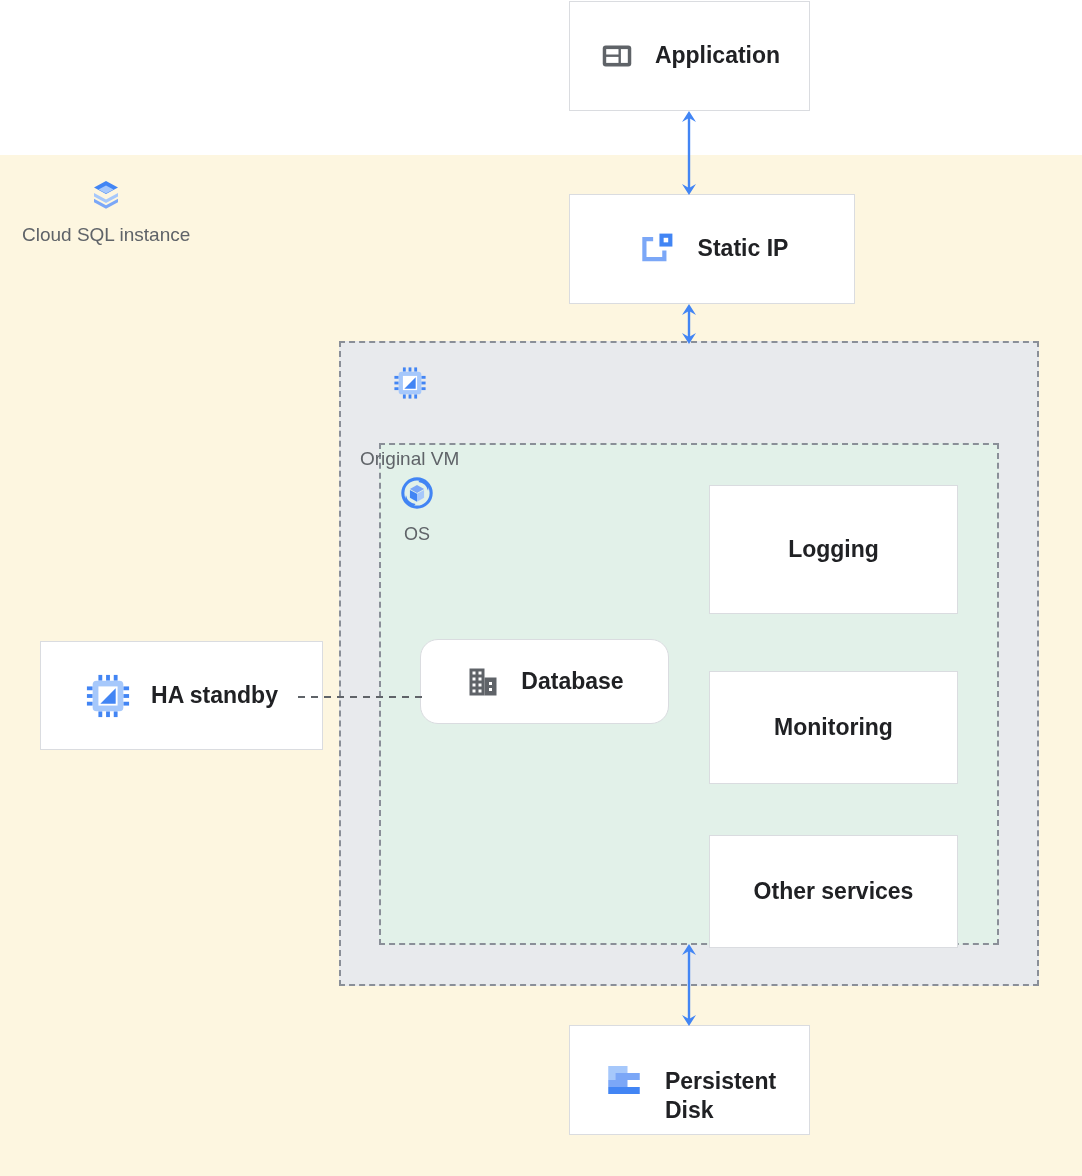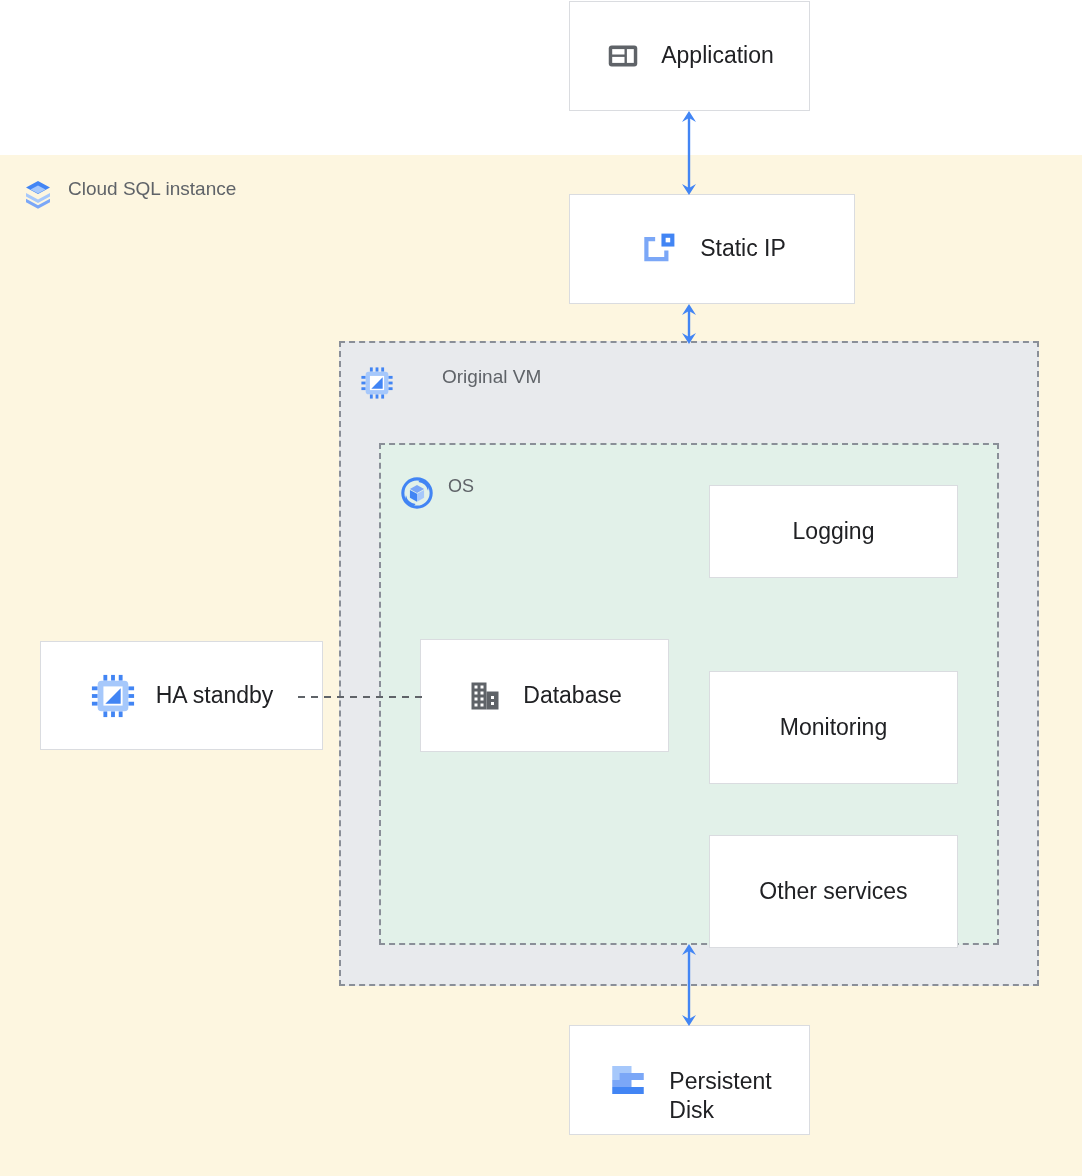--- a/index.html
+++ b/index.html
@@ -46,22 +46,24 @@
     height: 502px;
     background: #e2f1e9;
     border: 2px dashed #8a8f98;
     box-sizing: border-box;
   }
 
   
   .region-label {
     position: absolute;
     display: flex;
+    align-items: center;
     gap: 14px;
     white-space: nowrap;
+    flex-direction: column;
   }
   .region-label .rl-text {
     font-size: 19px;
     color: #5f6368;
   }
   .label-cloudsql { left: 22px;  top: 178px; }
   .label-vm       { left: 360px; top: 366px; gap: 48px; }
   .label-os       { left: 400px; top: 476px; }
   .label-os .rl-text { font-size: 18px; }
 
@@ -73,27 +75,28 @@
     box-sizing: border-box;
     display: flex;
     align-items: center;
     justify-content: center;
     gap: 20px;
   }
   .node .node-text {
     font-size: 23px;
     color: #202124;
     line-height: 1.28;
+    font-weight: bold;
   }
   .node.centered { justify-content: center; }
 
   .node-application    { left: 569px; top: 1px;    width: 241px; height: 110px; }
   .node-staticip       { left: 569px; top: 194px;  width: 286px; height: 110px; }
-  .node-logging        { left: 709px; top: 485px;  width: 249px; height: 93px; }
-  .node-database       { left: 420px; top: 639px;  width: 249px; height: 113px; }
+  .node-logging        { left: 709px; top: 485px;  width: 249px; height: 129px; }
+  .node-database       { left: 420px; top: 639px;  width: 249px; height: 85px; border-radius: 18px; }
   .node-monitoring     { left: 709px; top: 639px;  width: 249px; height: 113px; margin-top: 32px; }
   .node-otherservices  { left: 709px; top: 791px;  width: 249px; height: 113px; margin-top: 44px; }
   .node-hastandby      { left: 40px;  top: 641px;  width: 283px; height: 109px; }
   .node-persistentdisk { left: 569px; top: 1025px; width: 241px; height: 110px; }
   .node-persistentdisk .node-text { white-space: pre-line; text-align: left; margin-top: 32px; }
 
   
   .conn { position: absolute; }
   .conn-app-staticip   { left: 669px; top: 110px; width: 40px;  height: 86px;  }
   .conn-staticip-vm    { left: 669px; top: 303px; width: 40px;  height: 42px;  }

